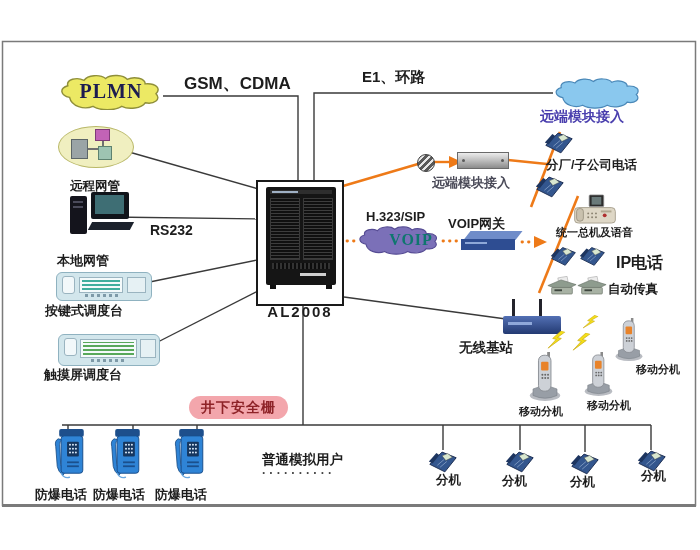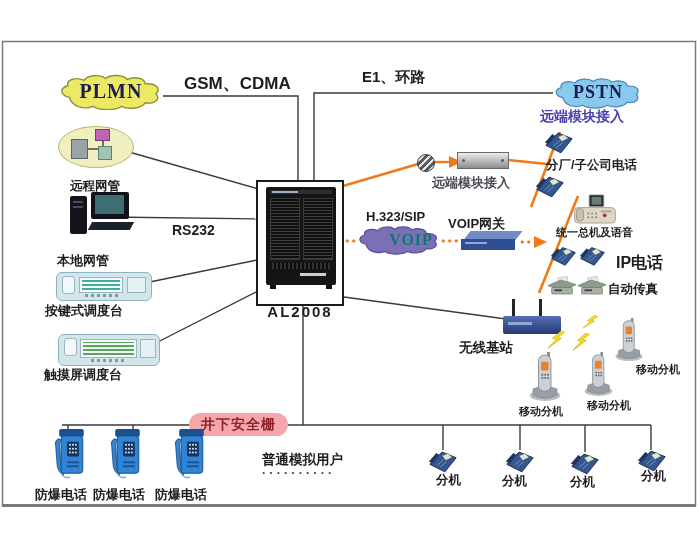--- a/index.html
+++ b/index.html
@@ -5,21 +5,21 @@
   html,body{margin:0;padding:0;background:#fff;}
   #canvas{position:relative;width:700px;height:550px;background:#fff;overflow:hidden;
           font-family:"Liberation Sans",sans-serif;}
   .abs{position:absolute;}
   svg.layer{position:absolute;left:0;top:0;pointer-events:none;}
   .lbl{position:absolute;font-weight:bold;color:#1d1d1d;white-space:nowrap;font-size:13px;}
   .center{text-align:center;margin-top:16px;}
   .cloud-text{position:absolute;font-family:"Liberation Serif",serif;font-weight:bold;
               color:var(--cloud_text);text-align:center;letter-spacing:1px;}
   .pill{position:absolute;background:var(--pink_bg);border-radius:12px;color:var(--pink_text);
-        font-weight:bold;font-size:14px;text-align:center;letter-spacing:1px;line-height:23px;margin-top:17px;}
+        font-weight:bold;font-size:14px;text-align:center;letter-spacing:1px;line-height:23px;}
   
   .cab-box{position:absolute;left:256px;top:180px;width:88px;height:126px;background:#fff;border:2px solid #1a1a1a;box-sizing:border-box;}
   .cab{position:absolute;left:8px;top:5px;width:70px;height:98px;background:#151515;border-radius:2px;}
   .cab .strip{position:absolute;left:4px;top:3px;width:62px;height:4px;background:#2e2e2e;}
   .cab .strip i{position:absolute;left:2px;top:1px;width:26px;height:2px;background:#9fb0c4;}
   .cab .door{position:absolute;top:11px;width:28px;height:60px;border:1px solid #3a3a3a;
              background:repeating-linear-gradient(0deg,#3d3d3d 0 1px,#101010 1px 3px);}
   .cab .dl{left:4px;} .cab .dr{left:37px;}
   .cab .vent{position:absolute;left:6px;top:76px;width:58px;height:6px;
              background:repeating-linear-gradient(90deg,#333 0 2px,#0d0d0d 2px 4px);}
@@ -170,31 +170,30 @@
   </svg>
 
   <svg class="abs" style="left:55px;top:74px" width="112" height="36" viewBox="0 0 120 40">
     <use href="#cloudPath" style="fill:var(--plmn_fill);stroke:var(--plmn_stroke);stroke-width:1.6"></use>
   </svg>
   <div class="cloud-text" style="left:55px;top:80px;width:112px;font-size:20px">PLMN</div>
 
   <svg class="abs" style="left:552px;top:76px" width="92" height="34" viewBox="0 0 120 40">
     <use href="#cloudPath" style="fill:var(--pstn_fill);stroke:var(--pstn_stroke);stroke-width:1.6"></use>
   </svg>
-  <div class="cloud-text" style="left:552px;top:82px;width:92px;font-size:18px">PSTN</div>
 
   <svg class="abs" style="left:356px;top:224px" width="86" height="32" viewBox="0 0 120 40">
     <use href="#cloudPath" style="fill:var(--voip_fill);stroke:var(--voip_stroke);stroke-width:1.6"></use>
   </svg>
   <div class="cloud-text" style="left:368px;top:231px;width:86px;font-size:16px;color:#0f766e">VOIP</div>
 
 
   <div class="lbl" style="left:184px;top:72px;font-size:17px">GSM、CDMA</div>
   <div class="lbl" style="left:362px;top:68px;font-size:15px">E1、环路</div>
-  <div class="lbl" style="left:172px;top:222px;font-size:14px">RS232</div>
+  <div class="lbl" style="left:150px;top:222px;font-size:14px">RS232</div>
   <div class="lbl" style="left:366px;top:209px;font-weight:600;font-size:13px">H.323/SIP</div>
 
   <div class="nms">
     <div class="w1"></div>
       <div class="w2"></div>
       <div class="b1"></div>
       <div class="b2"></div>
       <div class="b3"></div>
   </div>
   <div class="lbl center" style="left:56px;top:162px;width:78px;font-size:12.5px">远程网管</div>

